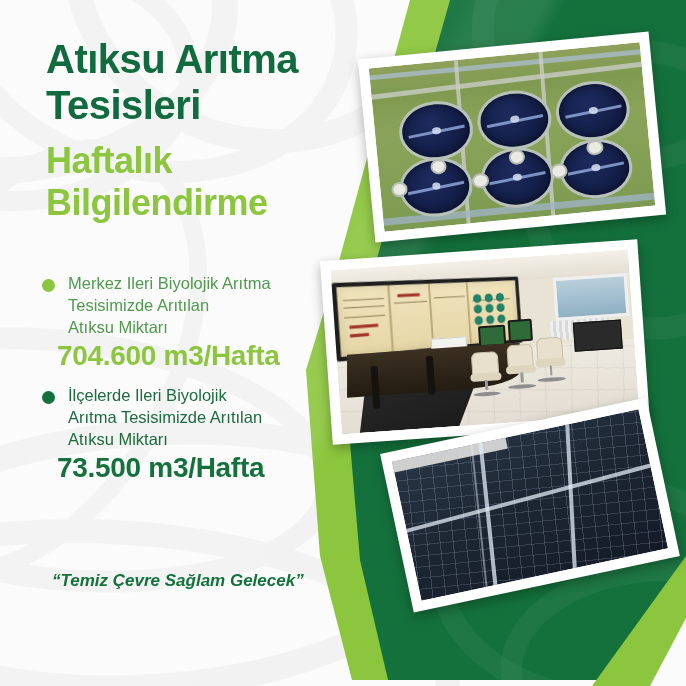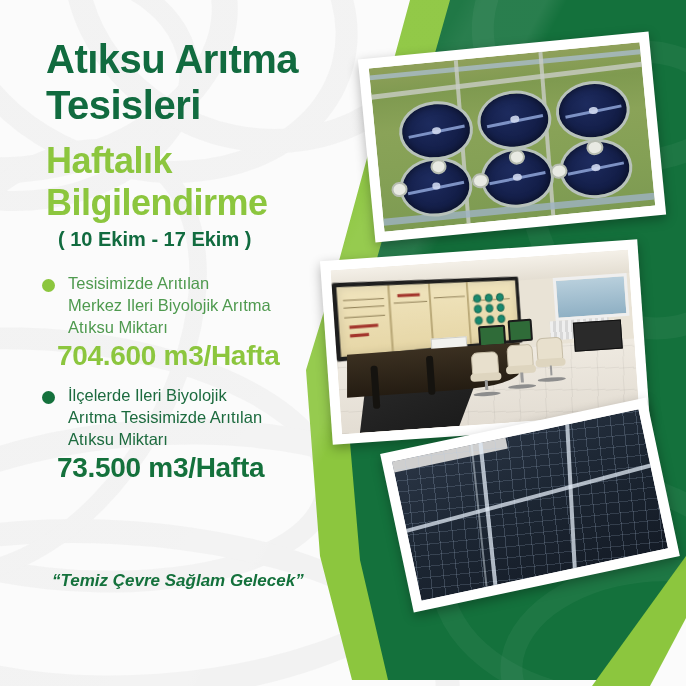--- a/index.html
+++ b/index.html
@@ -312,27 +312,26 @@
     <div class="title-main">
       <div>Atıksu Arıtma</div>
       <div>Tesisleri</div>
     </div>
 
     <div class="title-sub">
       <div>Haftalık</div>
       <div>Bilgilendirme</div>
     </div>
 
-    <div class="date-range">( 10 Ekim - 17 Ekim )</div>
 
     <div class="stat stat1">
       <span class="dot"></span>
       <div class="lines">
+        <div>Merkez Ileri Biyolojik Arıtma</div>
         <div>Tesisimizde Arıtılan</div>
-        <div>Merkez Ileri Biyolojik Arıtma</div>
         <div>Atıksu Miktarı</div>
       </div>
       <div class="value">704.600 m3/Hafta</div>
     </div>
 
     <div class="stat stat2">
       <span class="dot"></span>
       <div class="lines">
         <div>İlçelerde Ileri Biyolojik</div>
         <div>Arıtma Tesisimizde Arıtılan</div>

